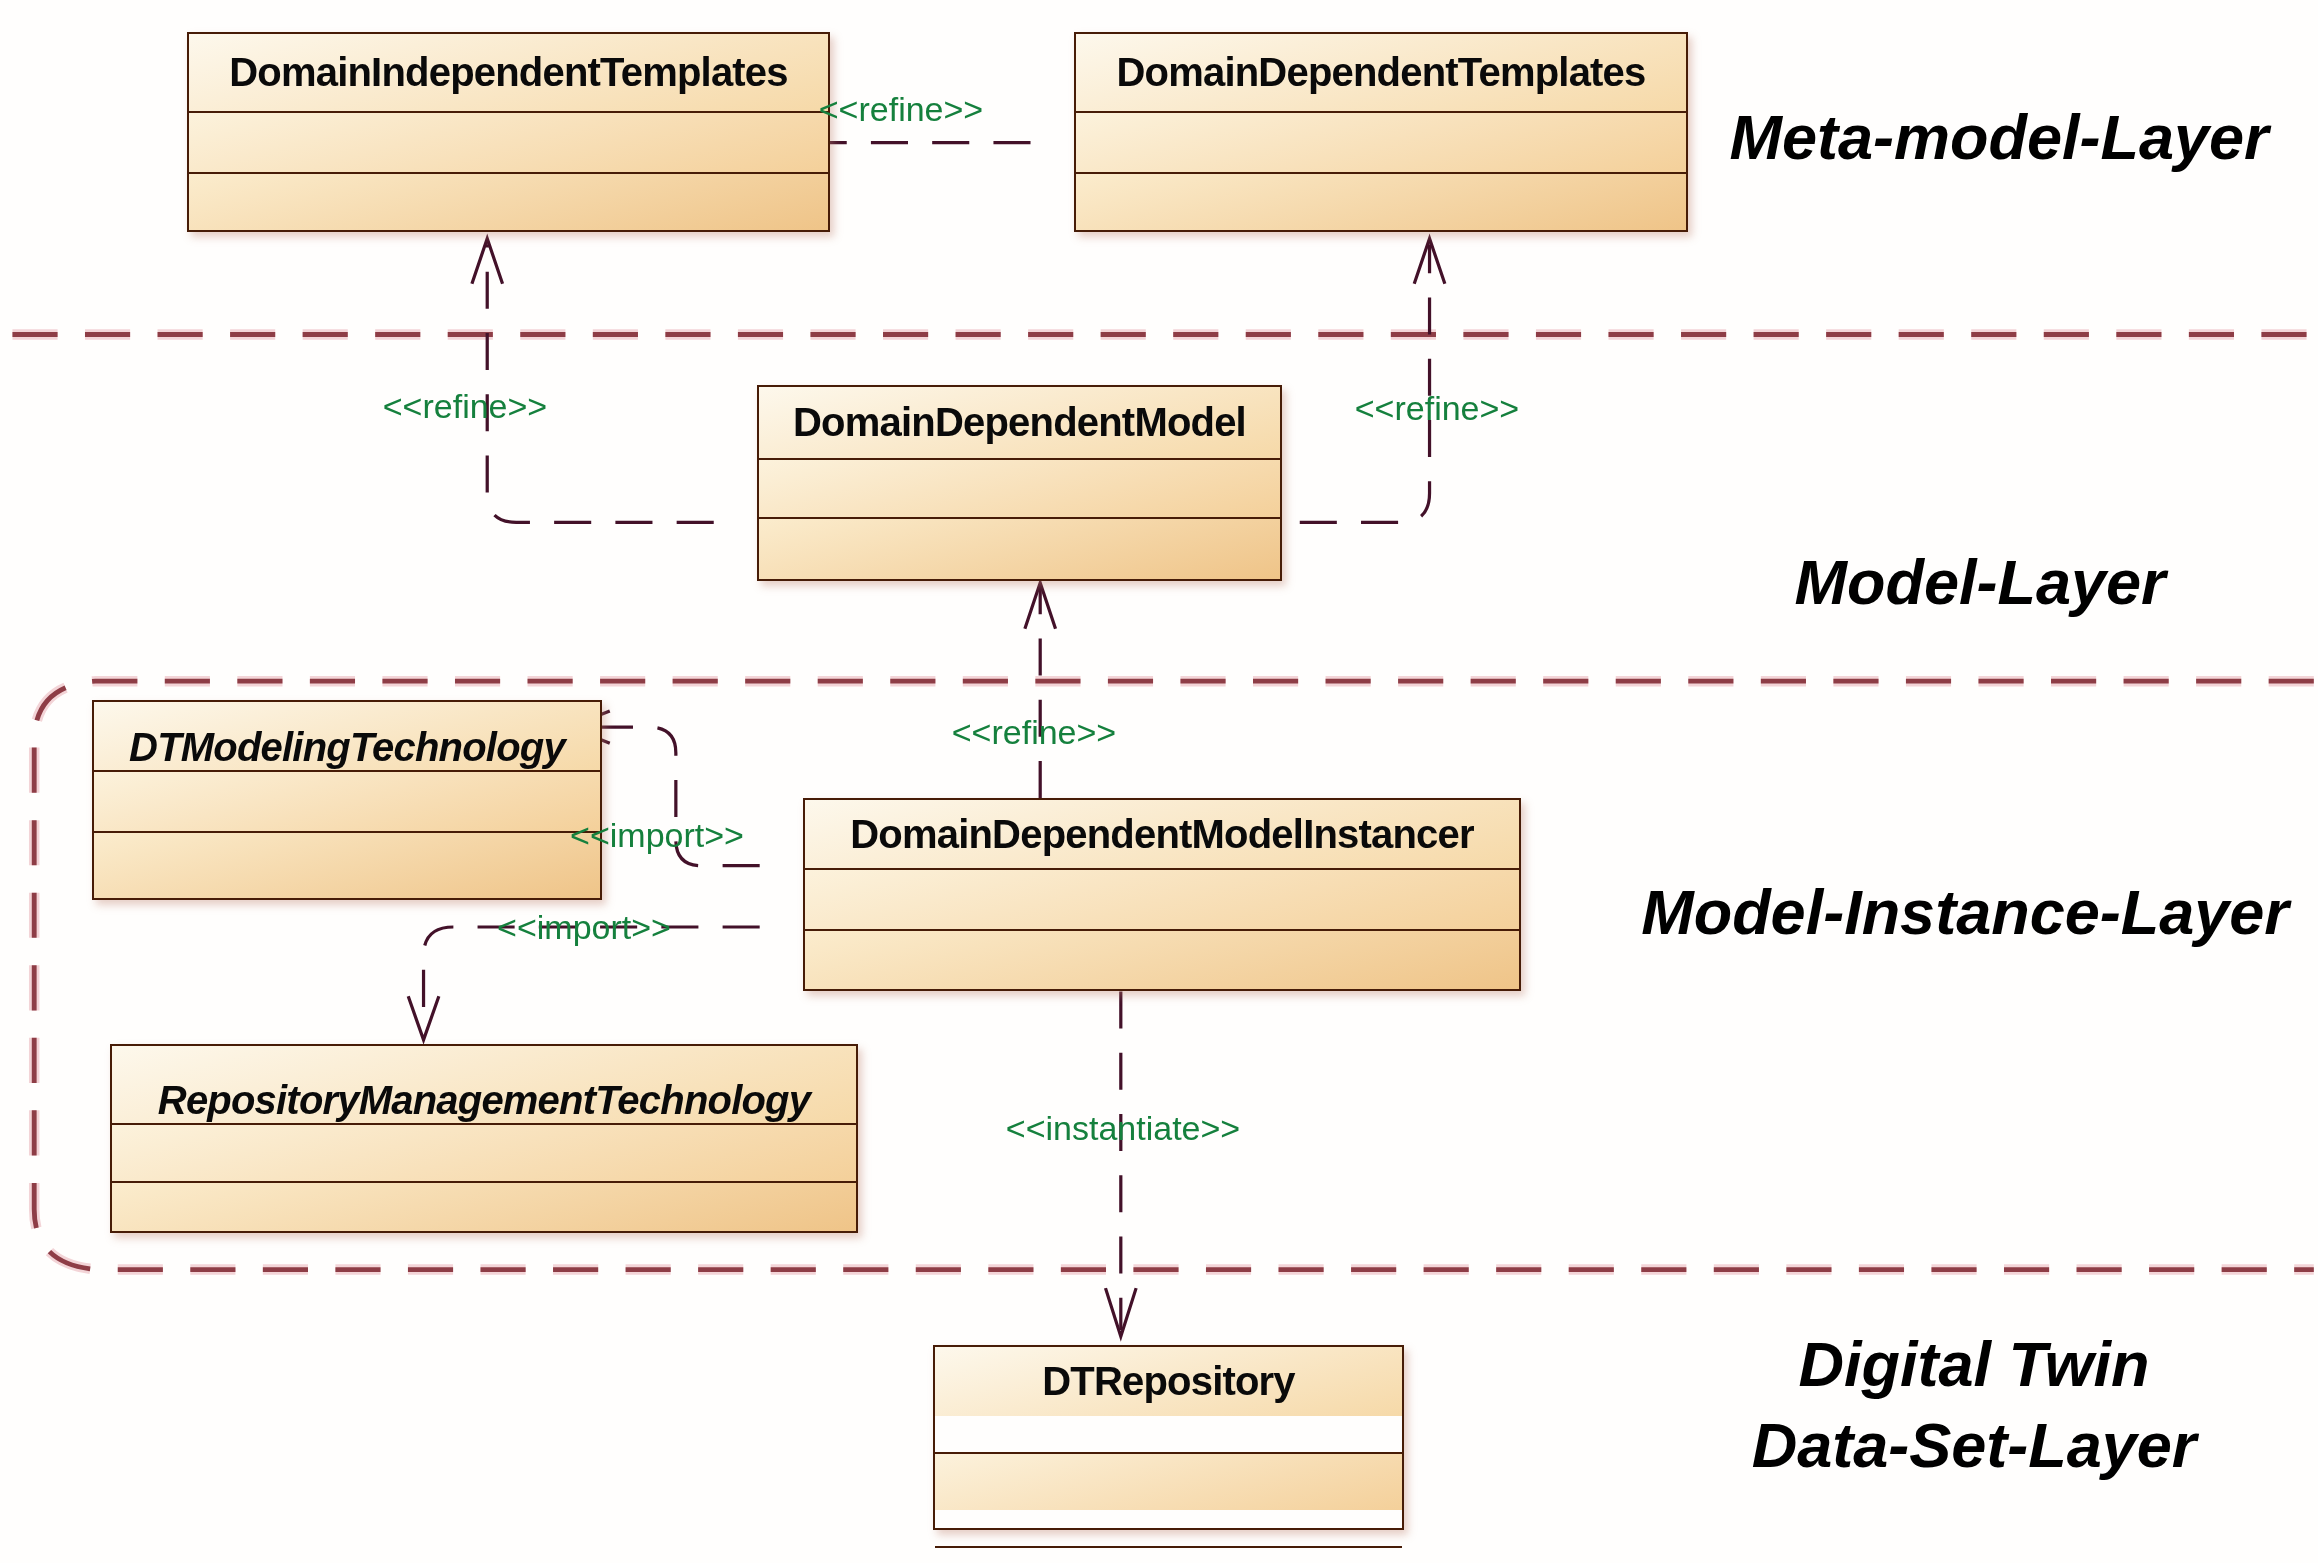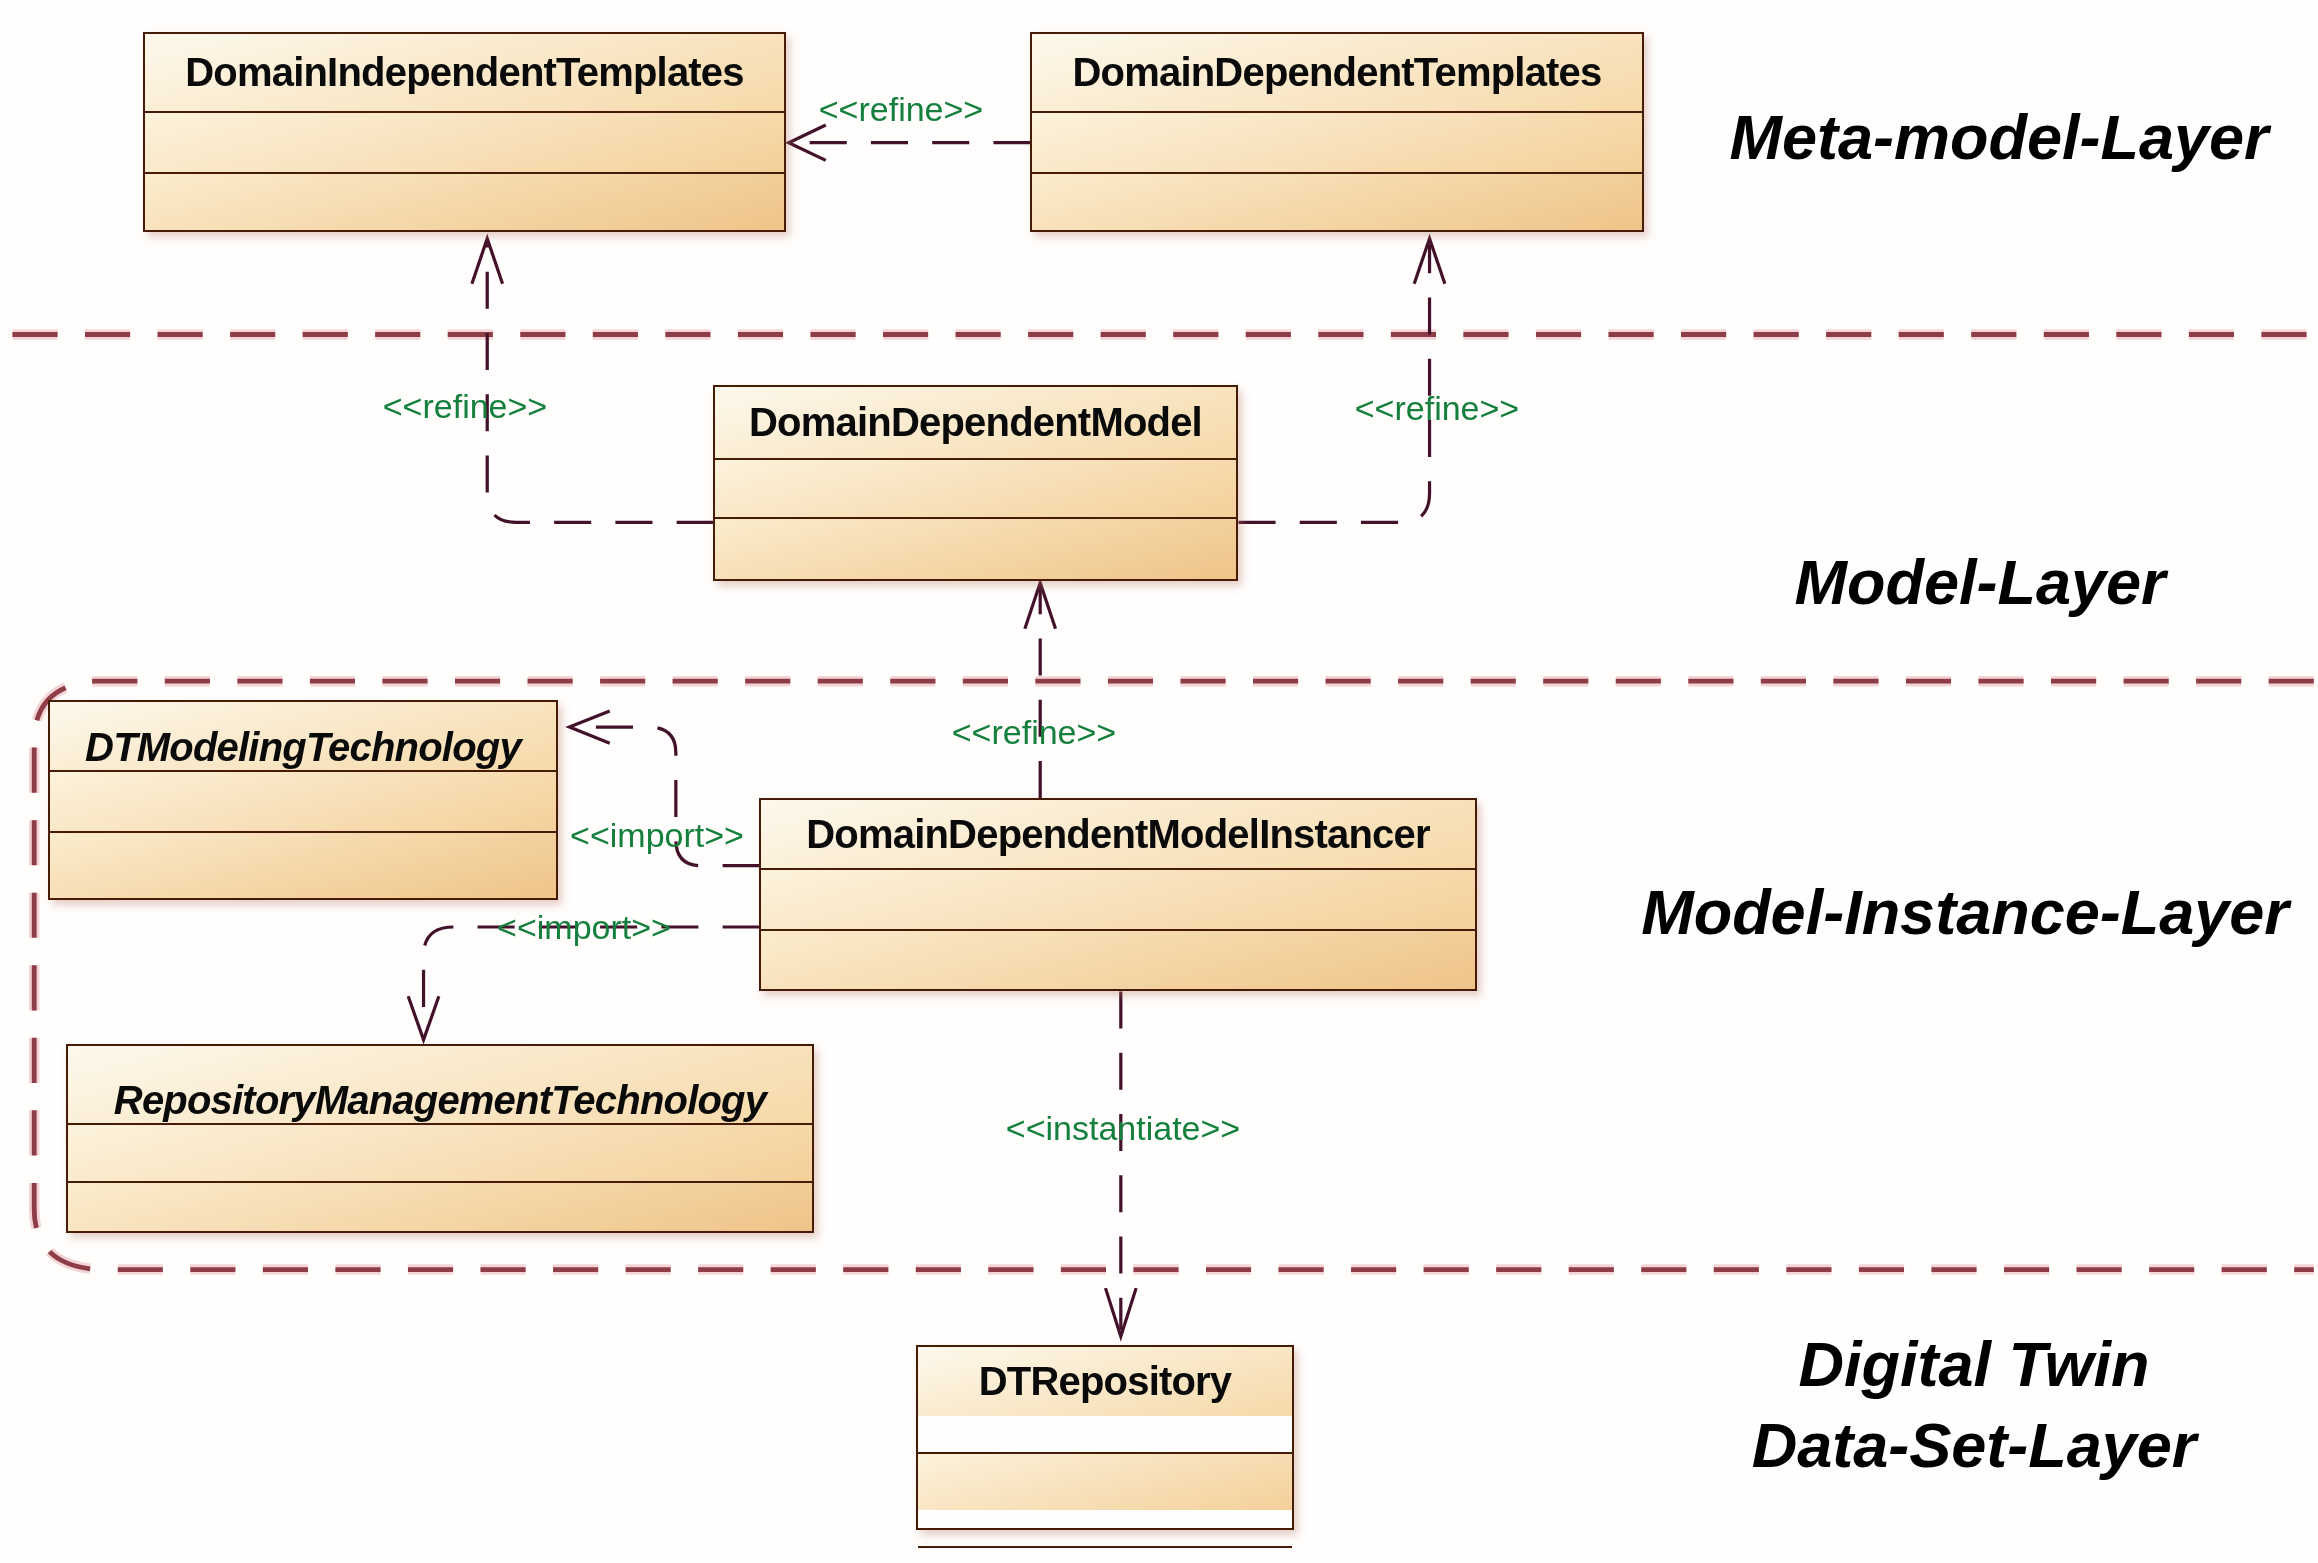--- a/index.html
+++ b/index.html
@@ -13,20 +13,21 @@
   }
   .wires{position:absolute;left:0;top:0;width:2319px;height:1563px;}
 
   
   .uml-class{
     position:absolute;
     display:grid;
     box-sizing:border-box;
     border:2.4px solid #471c07;
     box-shadow:4px 4.8px 8px rgba(190,130,110,.38);
+    margin-left:44px;
   }
   .uml-title{
     display:flex;align-items:center;justify-content:center;
     font-weight:bold;font-size:40px;color:#0a0a0a;
     letter-spacing:-0.8px;white-space:nowrap;
     background:linear-gradient(165deg,#fdf8ec 0%,#f6d9a8 100%);
   }
   .uml-title.italic{font-style:italic;align-items:flex-end;}
   .uml-comp{
     border-top:2.4px solid #471c07;
@@ -128,21 +129,21 @@
   </div>
 
   <div class="uml-class" style="left:66px;top:1044px;width:748px;height:189px;grid-template-rows:77px 58px 1fr;">
     <div class="uml-title italic">
       <span>RepositoryManagementTechnology</span>
     </div>
     <div class="uml-comp"></div>
     <div class="uml-comp last"></div>
   </div>
 
-  <div class="uml-class" style="left:916px;top:1345px;width:378px;height:185px;grid-template-rows:69px 58px 1fr;gap:36px;">
+  <div class="uml-class" style="left:889px;top:1345px;width:471px;height:185px;grid-template-rows:69px 58px 1fr;gap:36px;">
     <div class="uml-title">
       <span>DTRepository</span>
     </div>
     <div class="uml-comp"></div>
     <div class="uml-comp last"></div>
   </div>
 
   <div class="stereo" style="left:901px;top:90px;">&lt;&lt;refine&gt;&gt;</div>
   <div class="stereo" style="left:465px;top:387px;">&lt;&lt;refine&gt;&gt;</div>
   <div class="stereo" style="left:1437px;top:389px;">&lt;&lt;refine&gt;&gt;</div>

